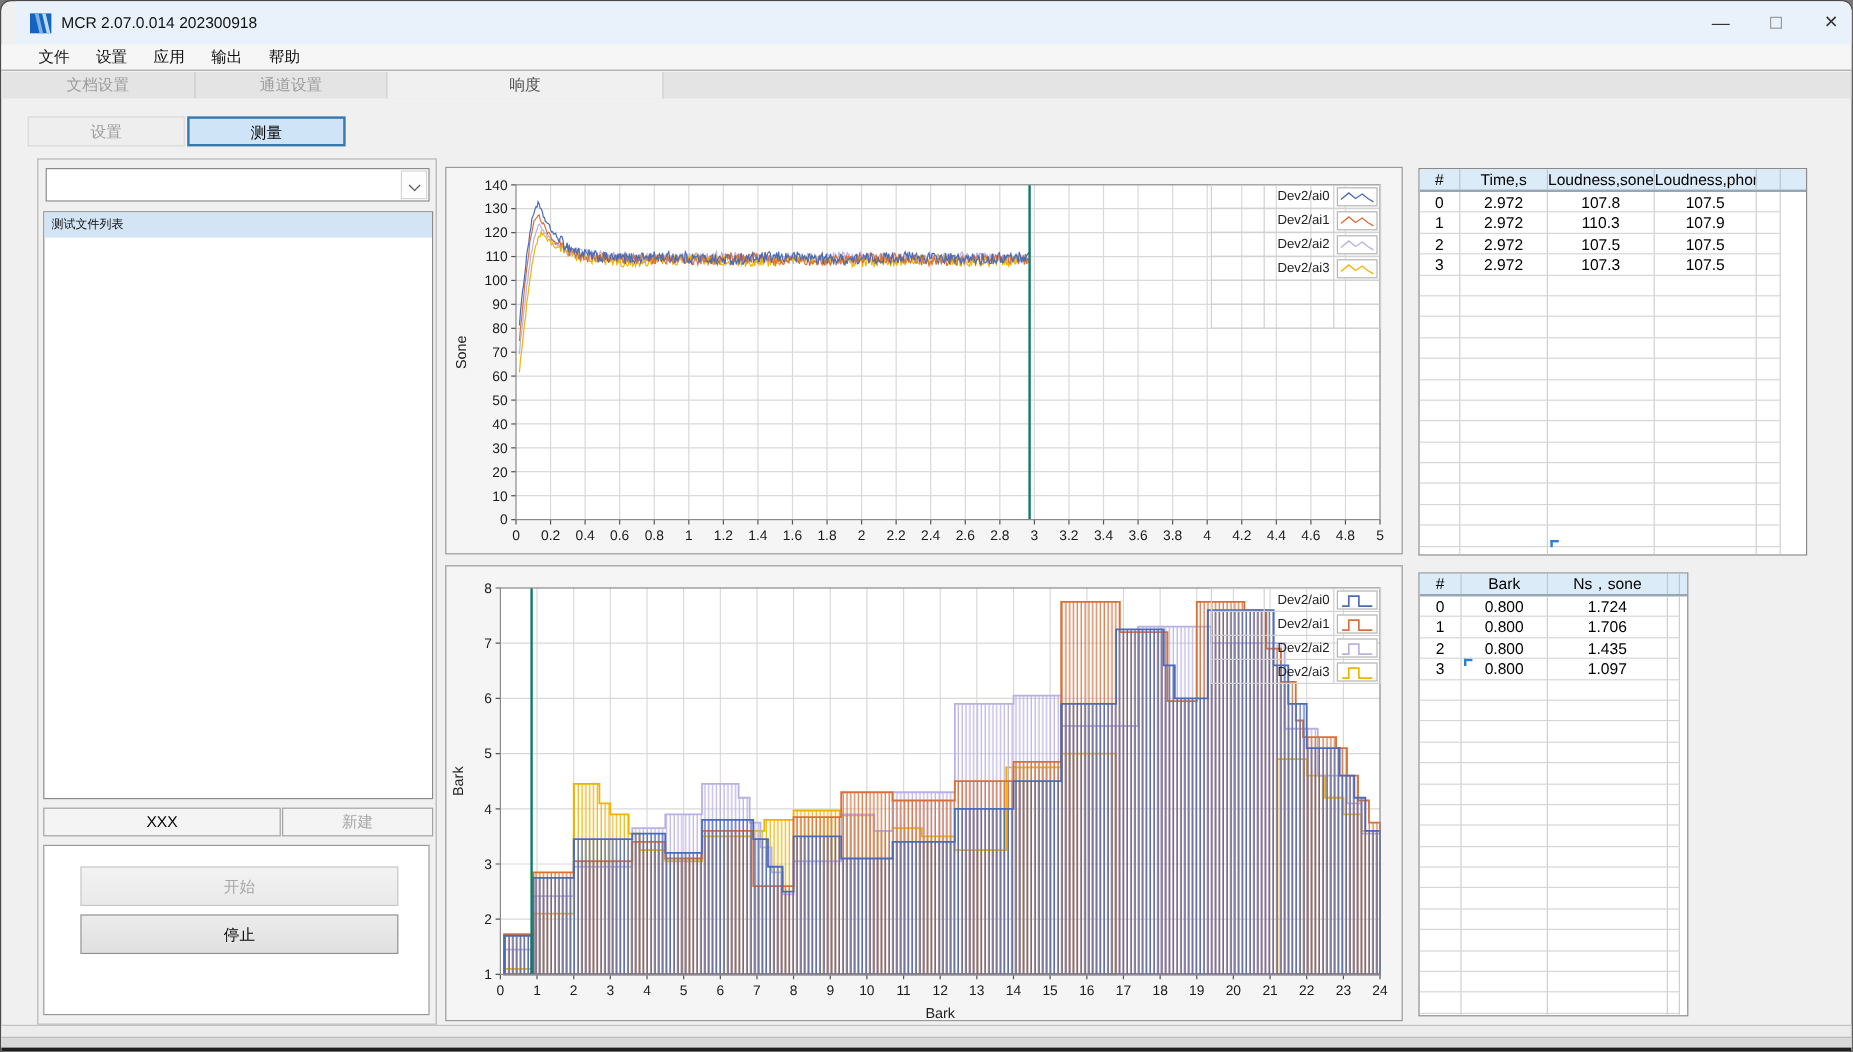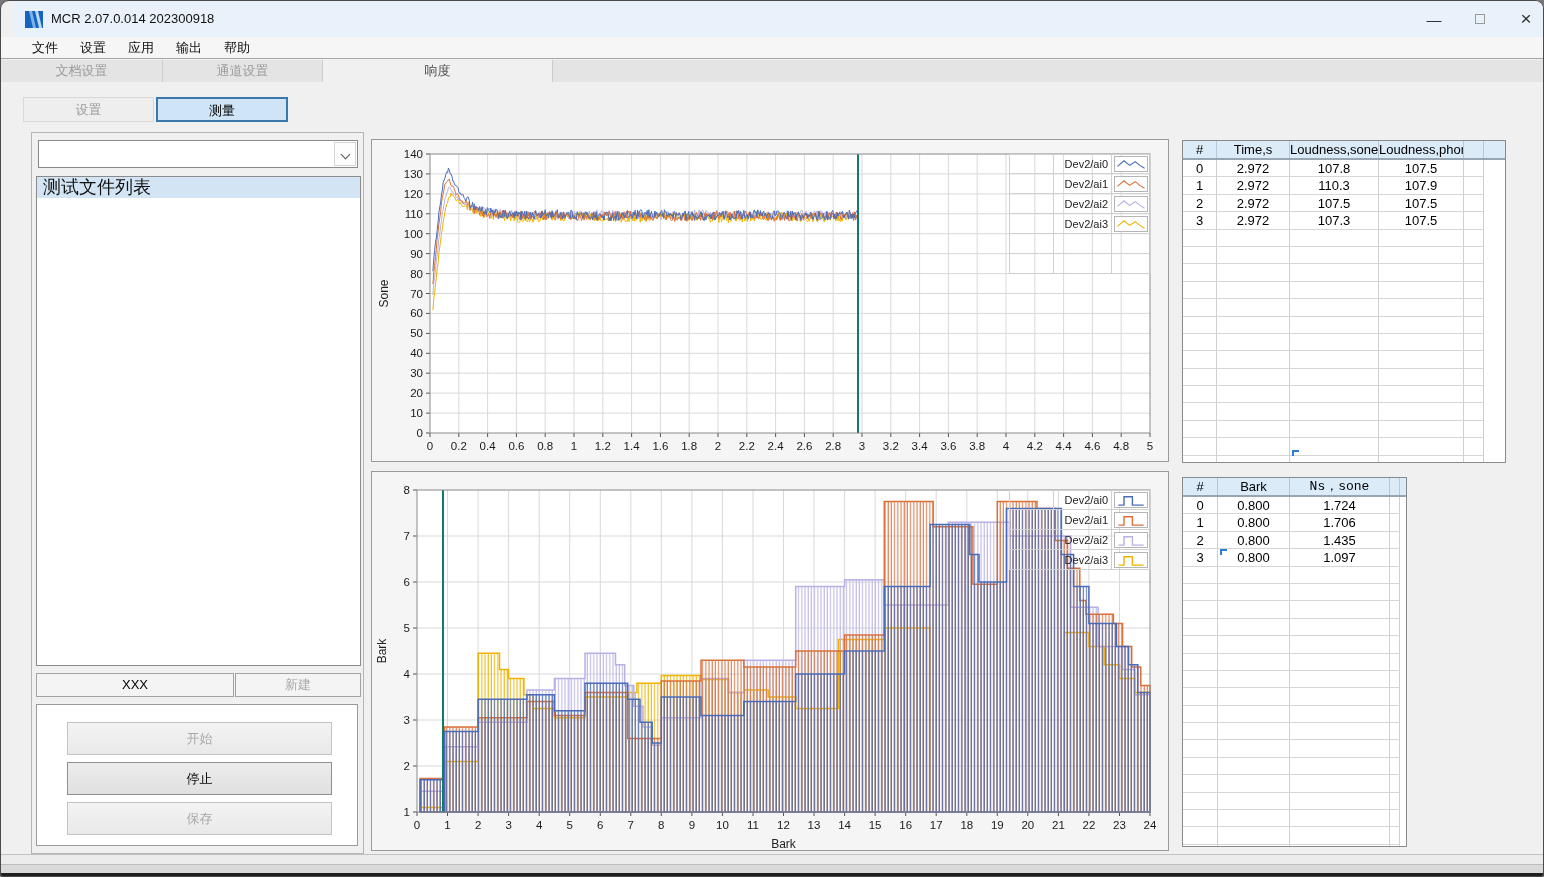--- a/index.html
+++ b/index.html
@@ -24,21 +24,21 @@
   .flat-btn{position:absolute;height:25px;font-size:13px;text-align:center;line-height:23px;}
   #btn-shezhi{left:22px;top:96px;width:131px;background:#eeeeee;border:1px solid #d9d9d9;color:#9b9b9b;}
   #btn-celiang{left:155px;top:96px;width:132px;background:var(--measure_blue_bg);border:2px solid var(--measure_blue_border);color:#000;}
   
   #left-groupbox{position:absolute;left:30px;top:131px;width:333px;height:722px;border:1px solid #b5b5b5;}
   #mode-combo{position:absolute;left:37px;top:139px;width:320px;height:28px;background:#fff;border:1px solid #8a8a8a;}
   #mode-combo .val{position:absolute;left:0;right:24px;top:0;bottom:0;text-align:center;line-height:26px;font-size:14px;color:#111;}
   #combo-arrow-box{position:absolute;right:1px;top:1px;width:22px;height:24px;border:1px solid #d5d5d5;background:#fdfdfd;}
   .chev{position:absolute;left:7px;top:8px;width:7px;height:7px;border-right:1px solid #555;border-bottom:1px solid #555;transform:rotate(45deg);}
   #file-listbox{position:absolute;left:35px;top:175px;width:325px;height:490px;background:#fff;border:1px solid #8a8a8a;}
-  #list-header{height:21px;background:var(--list_header_bg);font-size:18px;color:#111;line-height:21px;padding-left:6px;}
+  #list-header{height:21px;background:var(--list_header_bg);font-size:10px;color:#111;line-height:21px;padding-left:6px;}
   .list-item{margin:5px 18px 0 3px;height:18px;background:var(--highlight_green);font-size:13px;line-height:18px;padding-left:8px;color:#073807;white-space:pre;overflow:hidden;}
   .pair-btn{position:absolute;top:672px;height:24px;border:1px solid #a3a3a3;background:#f4f4f4;font-size:13px;text-align:center;line-height:22px;}
   #btn-xxx{left:35px;width:198px;color:#000;}
   #btn-new{left:234px;width:126px;color:#a8a8a8;}
   #ctrl-groupbox{position:absolute;left:35px;top:703px;width:322px;height:142px;background:#fff;border:1px solid #9a9a9a;}
   .big-btn{position:absolute;left:30px;width:265px;height:33px;font-size:13px;text-align:center;line-height:31px;
     background:linear-gradient(#f3f3f3,#e9e9e9);border:1px solid #c4c4c4;}
   #btn-start{top:17px;color:#a8a8a8;}
   #btn-stop{top:57px;color:#000;background:linear-gradient(#ececec,#e0e0e0);border:1px solid #8f8f8f;}
   #btn-save{top:97px;color:#a8a8a8;}
@@ -123,21 +123,20 @@
   <div id="file-listbox">
     <div id="list-header">测试文件列表</div>
   </div>
 
   <div class="pair-btn" id="btn-xxx">XXX</div>
   <div class="pair-btn" id="btn-new">新建</div>
 
   <div id="ctrl-groupbox">
     <div class="big-btn" id="btn-stop">停止</div>
     <div class="big-btn" id="btn-start">开始</div>
-    <div class="big-btn" id="btn-save">保存</div>
   </div>
 
   <div class="chart-panel" id="chart1-panel">
     <div id="chart1-svg"><svg width="796" height="321" viewBox="0 0 796 321">
           <rect x="58" y="14" width="720" height="279" fill="#ffffff" stroke="none"></rect>
           <g stroke="#d9d9d9" stroke-width="1">
             <line x1="86.8" y1="14" x2="86.8" y2="293"></line>
             <line x1="115.6" y1="14" x2="115.6" y2="293"></line>
             <line x1="144.4" y1="14" x2="144.4" y2="293"></line>
             <line x1="173.2" y1="14" x2="173.2" y2="293"></line>
@@ -622,21 +621,21 @@
           <div class="tcell" style="width: 20px;"></div>
         </div>
       </div>
     <div class="cell-marker" style="left:109px;top:309px;"></div>
   </div>
   <div class="table-panel" id="table2-panel">
     <div id="table2-body">
         <div class="trow head">
           <div class="tcell" style="width: 35px;">#</div>
           <div class="tcell" style="width: 72px;">Bark</div>
-          <div class="tcell" style="width: 100px; font-family: Liberation Mono, monospace;">Ns，sone</div>
+          <div class="tcell" style="width: 100px;">Ns，sone</div>
           <div class="tcell" style="width: 10px;"></div>
         </div>
         <div class="trow">
           <div class="tcell" style="width: 35px;">0</div>
           <div class="tcell" style="width: 72px;">0.800</div>
           <div class="tcell" style="width: 100px;">1.724</div>
           <div class="tcell" style="width: 10px;"></div>
         </div>
         <div class="trow">
           <div class="tcell" style="width: 35px;">1</div>

